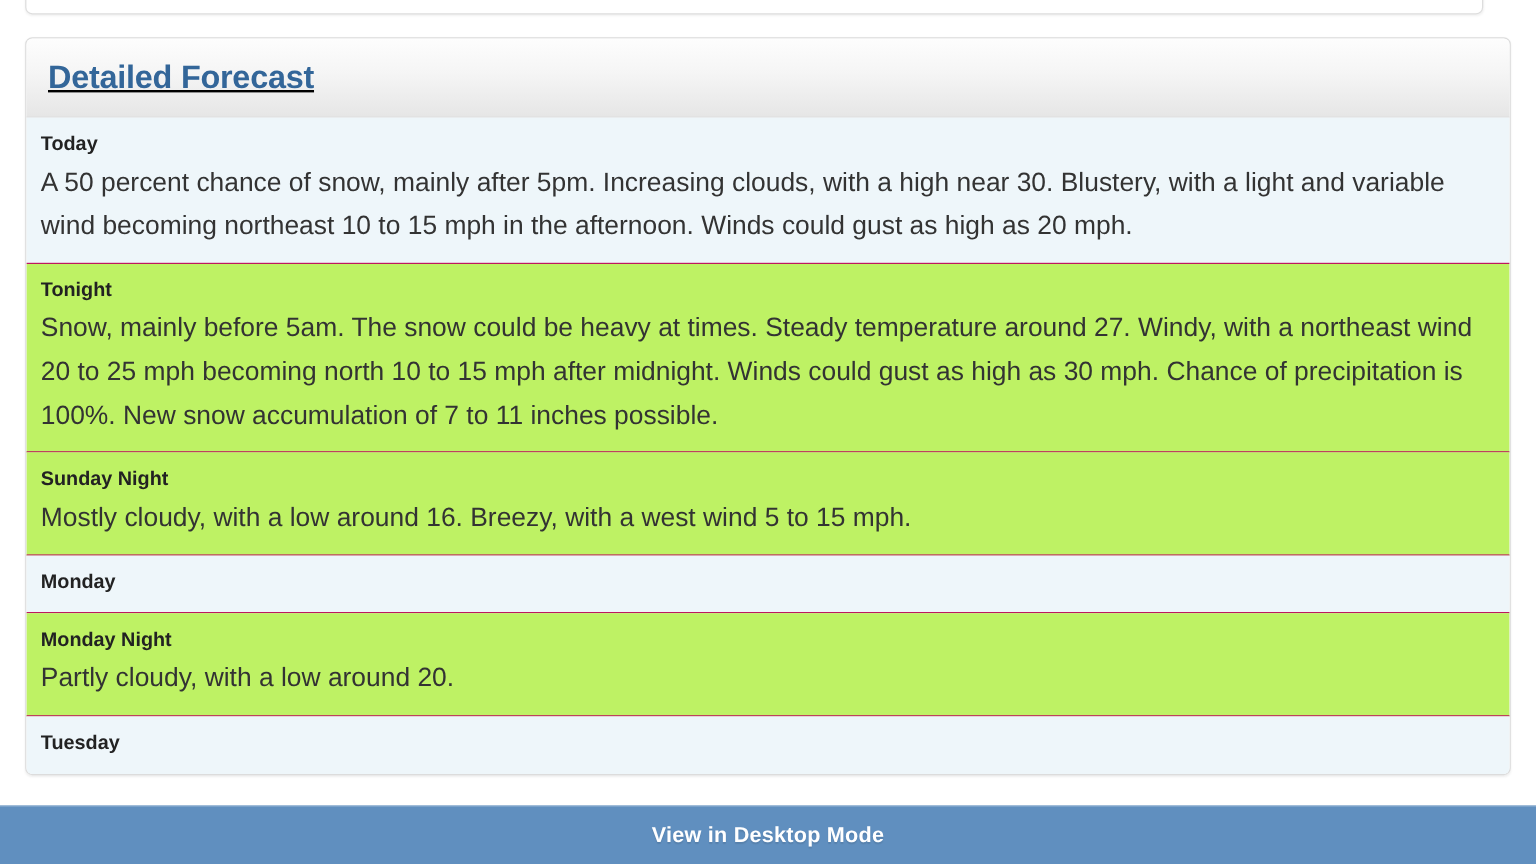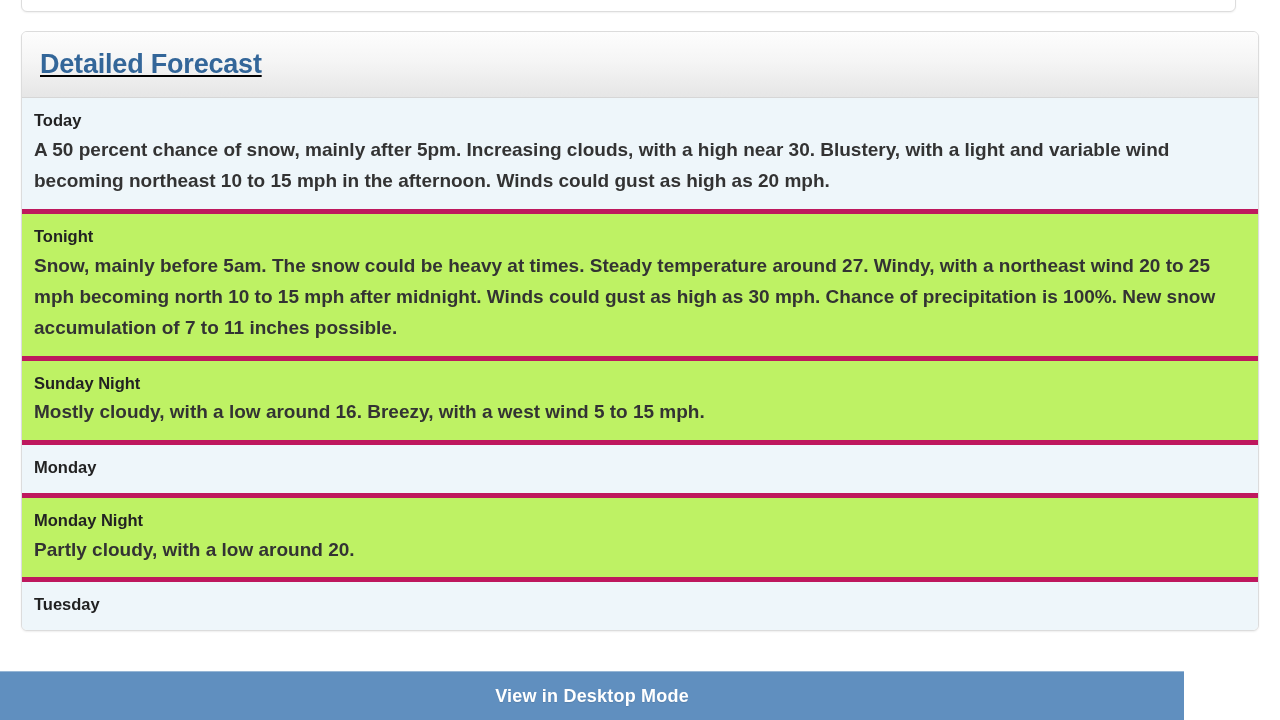--- a/index.html
+++ b/index.html
@@ -70,50 +70,50 @@
     margin: 0;
   }
 
   .rows {
     display: block;
   }
 
   .forecast-row {
     padding: 11px 14px 12px 12px;
     box-sizing: border-box;
-    border-bottom: 5px solid #be185d;
+    border-bottom: 1px solid #be185d;
   }
   .forecast-row:last-child { border-bottom: none; }
 
   .forecast-row.odd  { background: #eef6fa; }
   .forecast-row.even { background: #bef264; }
 
   .period-name {
     font-size: 16.5px;
     font-weight: bold;
     color: #222222;
     line-height: 1.45;
     margin: 0 0 1px 0;
   }
 
   .period-text {
-    font-size: 19px;
-    font-weight: bold;
+    font-size: 22px;
+    font-weight: normal;
     color: #333333;
     line-height: 1.65;
     margin: 0;
     max-width: 1210px;
   }
 
   
   .desktop-bar {
     position: absolute;
     left: 0;
     bottom: 0;
-    width: 1184px;
+    width: 1280px;
     height: 49px;
     background: rgba(70, 125, 181, 0.86);
     border-top: 1px solid rgba(255,255,255,0.35);
     display: flex;
     align-items: center;
     justify-content: center;
     box-sizing: border-box;
     z-index: 50;
     text-align: center;
   }

